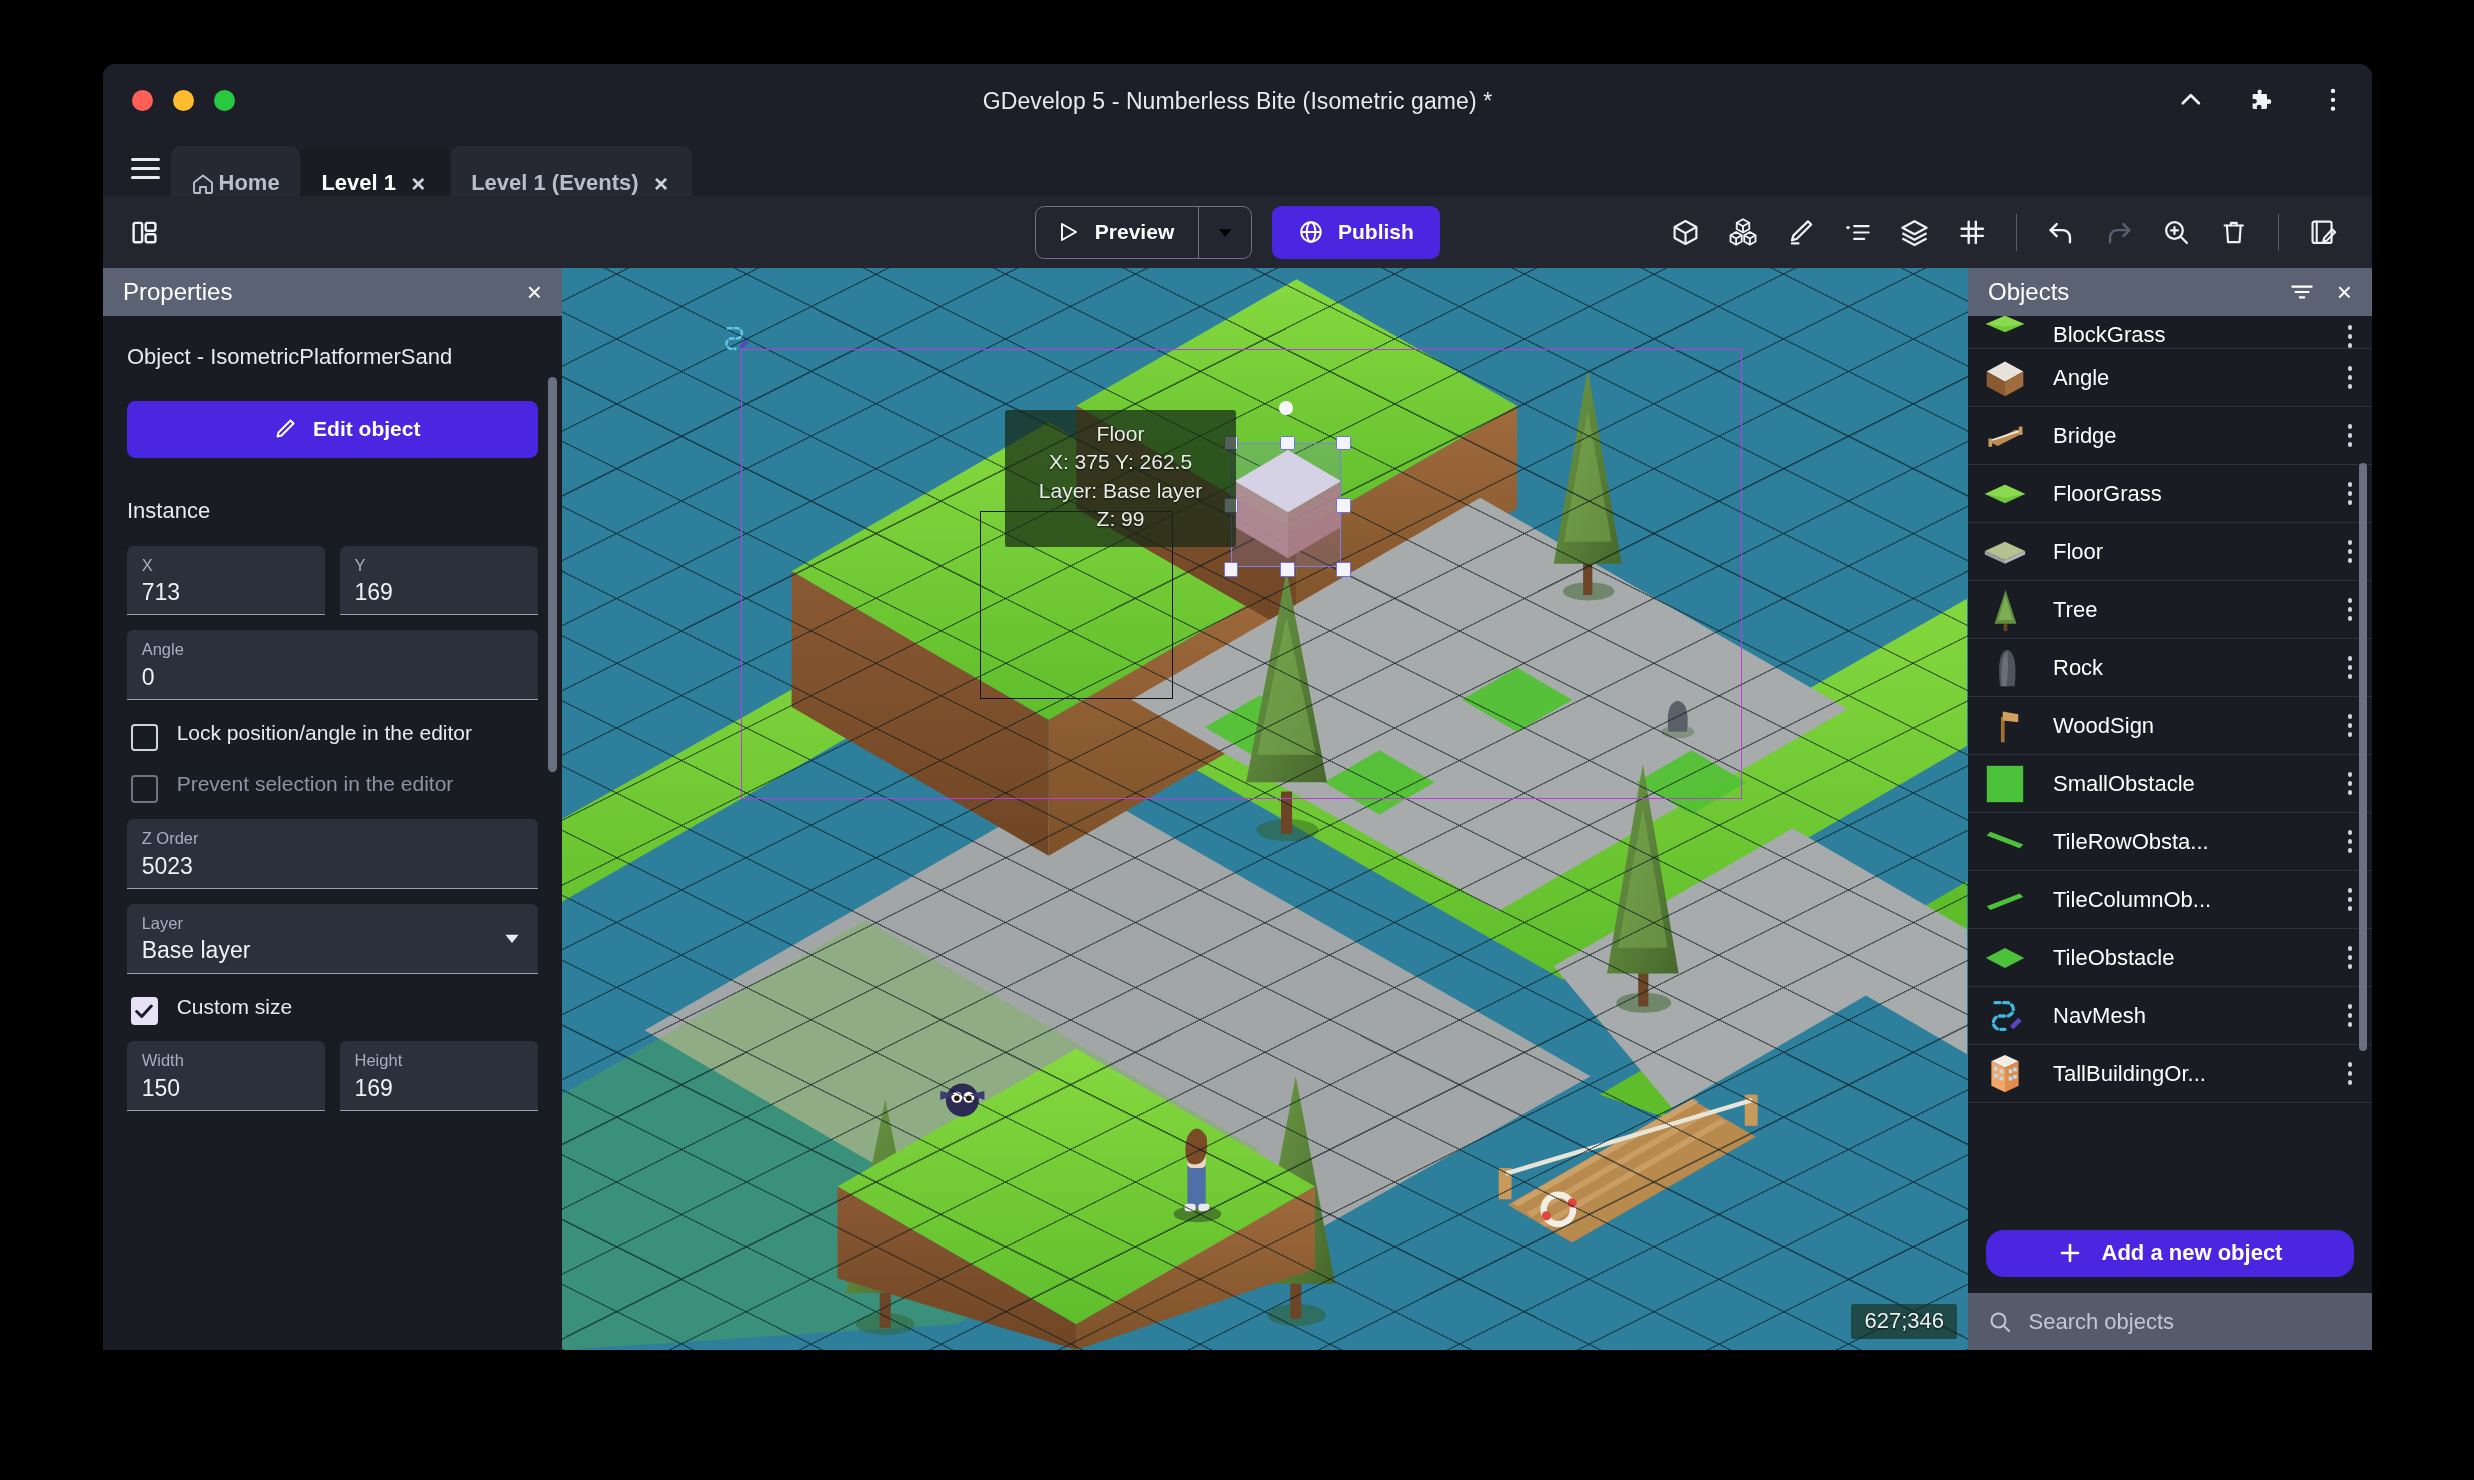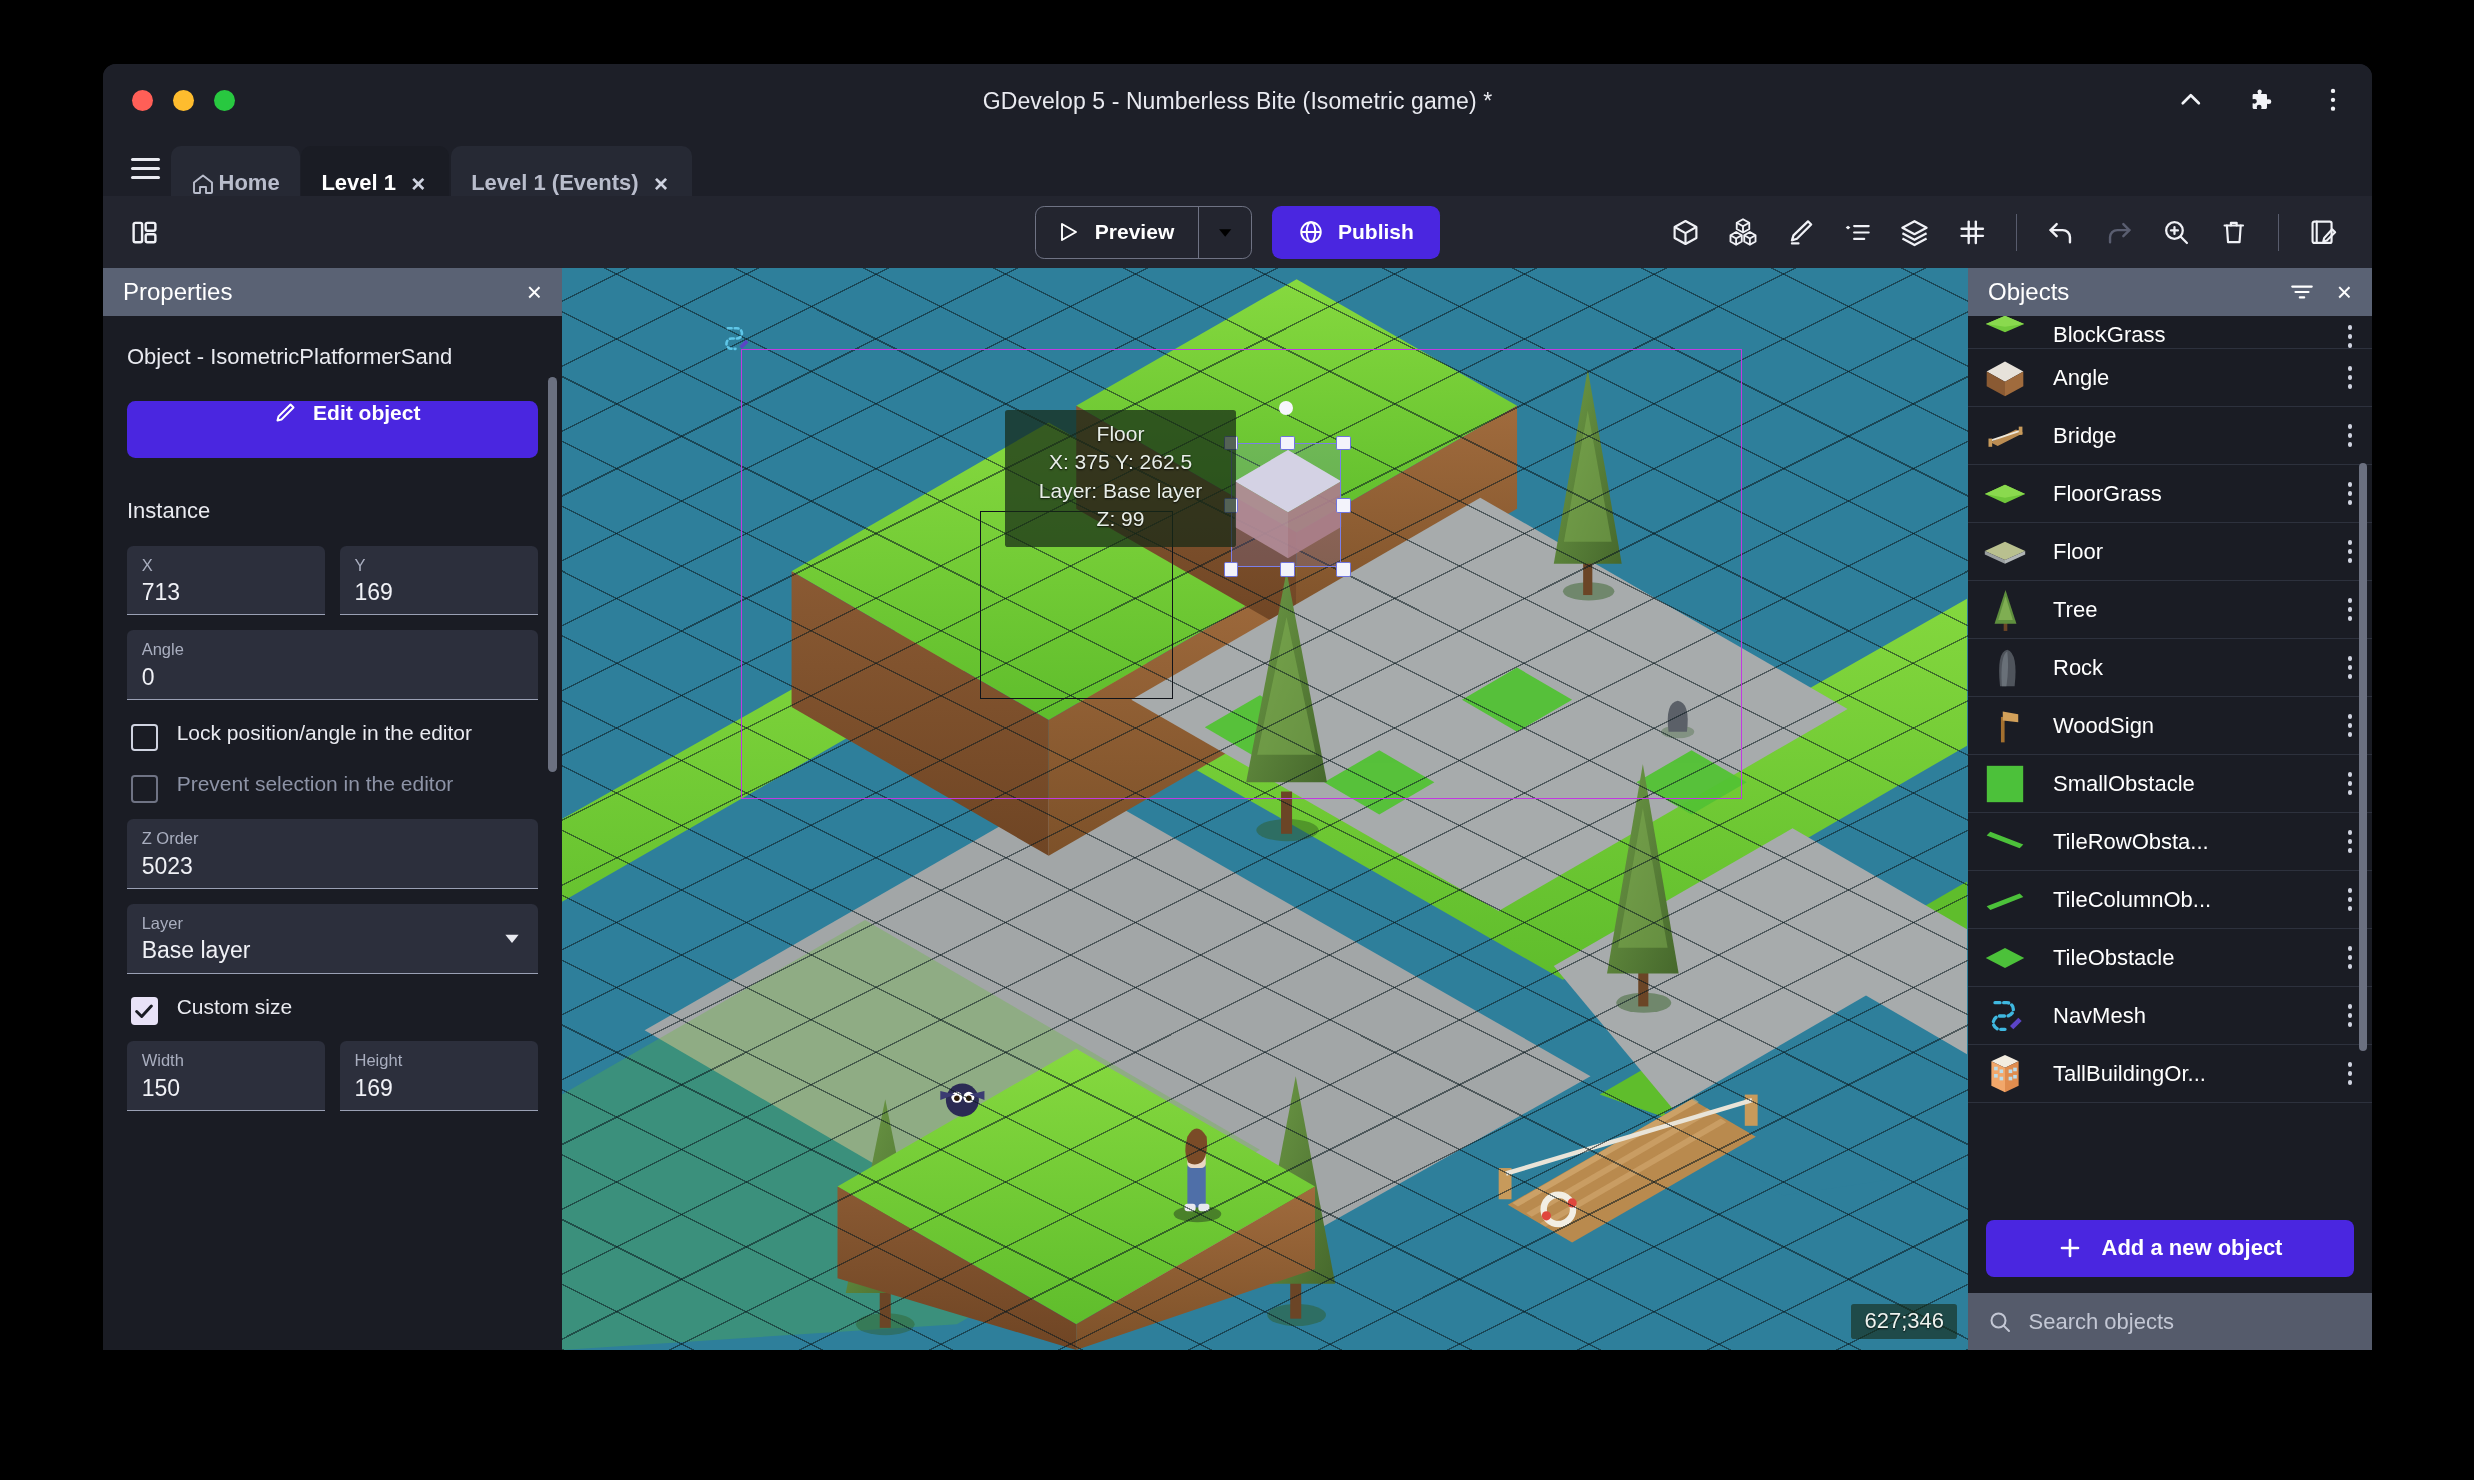--- a/index.html
+++ b/index.html
@@ -130,21 +130,21 @@
   }
   .panel-title { color: #ffffff; font-size: 24px; }
   .panel-header-actions { display: flex; align-items: center; gap: 22px; }
   .panel-x { color: #fff; font-size: 26px; line-height: 1; cursor: pointer; }
   #props-scroll {
     flex: 1; overflow: hidden; padding: 27.6px 24px 0 24px; position: relative;
   }
   .object-line { color: #e9eaf0; font-size: 22px; margin-bottom: 31px; }
   #edit-object-btn {
     width: 100%; height: 57px; background: #4a26e0; border-radius: 8.3px;
-    display: flex; justify-content: center; gap: 16.5px;
+    display: flex; align-items: center; justify-content: center; gap: 16.5px;
     color: #fff; font-size: 21px; font-weight: bold; cursor: pointer;
     margin-bottom: 40px;
     padding-left: 28px;
   }
   .section-title { color: #e9eaf0; font-size: 22px; margin-bottom: 22px; }
   .field-row { display: flex; gap: 14.7px; margin-bottom: 14.7px; }
   .field {
     flex: 1; background: #2c2f3c; border-radius: 6.4px 6.4px 0 0;
     border-bottom: 0.9px solid #9aa0b4; padding: 10px 14.7px 8.3px 14.7px;
   }
@@ -234,21 +234,21 @@
     width: 48px; height: 48px; flex: 0 0 48px;
     display: flex; align-items: center; justify-content: center;
   }
   .obj-name { flex: 1; color: #ffffff; font-size: 22px; padding-left: 24px; }
   .obj-kebab {
     width: 37px; flex: 0 0 37px; display: flex; flex-direction: column;
     align-items: center; justify-content: center; gap: 4.6px; cursor: pointer;
   }
   .obj-kebab i { width: 4.6px; height: 4.6px; border-radius: 50%; background: #cfd3e0; display: block; }
   #add-object-btn {
-    margin: 14.7px 18.4px 16.5px 18.4px; height: 57px; background: #4a26e0; border-radius: 8px;
+    margin: 14.7px 18.4px 16.5px 18.4px; height: 47px; background: #4a26e0; border-radius: 18px;
     display: flex; align-items: center; justify-content: center; gap: 20px;
     color: #fff; font-size: 22px; font-weight: bold; cursor: pointer;
   }
   #search-bar {
     height: 57px; background: #555b6b; display: flex; align-items: center;
     gap: 16.5px; padding: 0 20px;
   }
   #search-input-text { color: #c3c7d4; font-size: 22px; }
   #objects-scrollbar {
     position: absolute; right: 4.6px; top: 147px; width: 8.3px; height: 588px;

